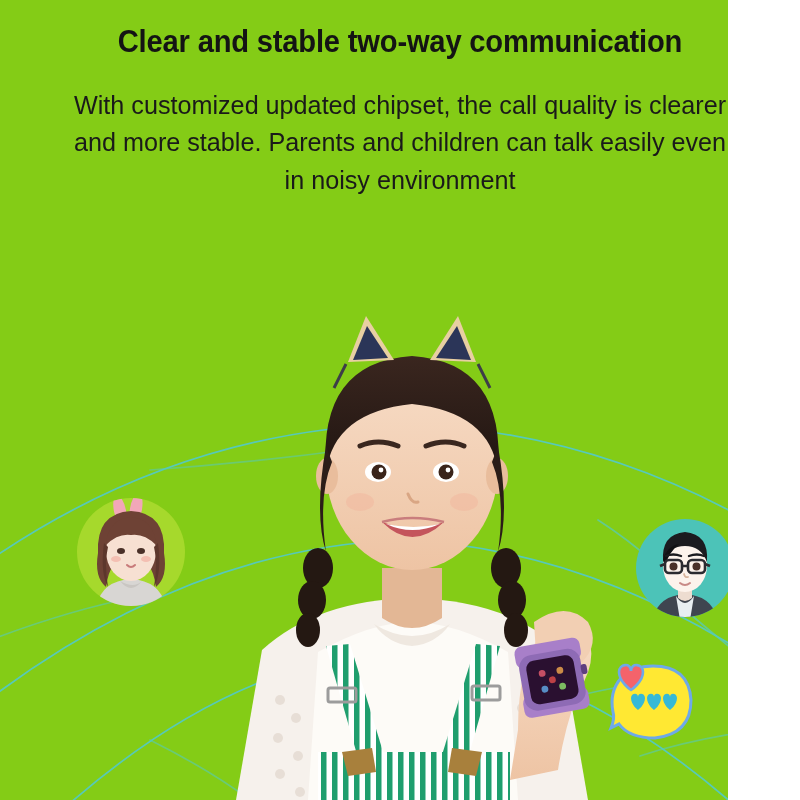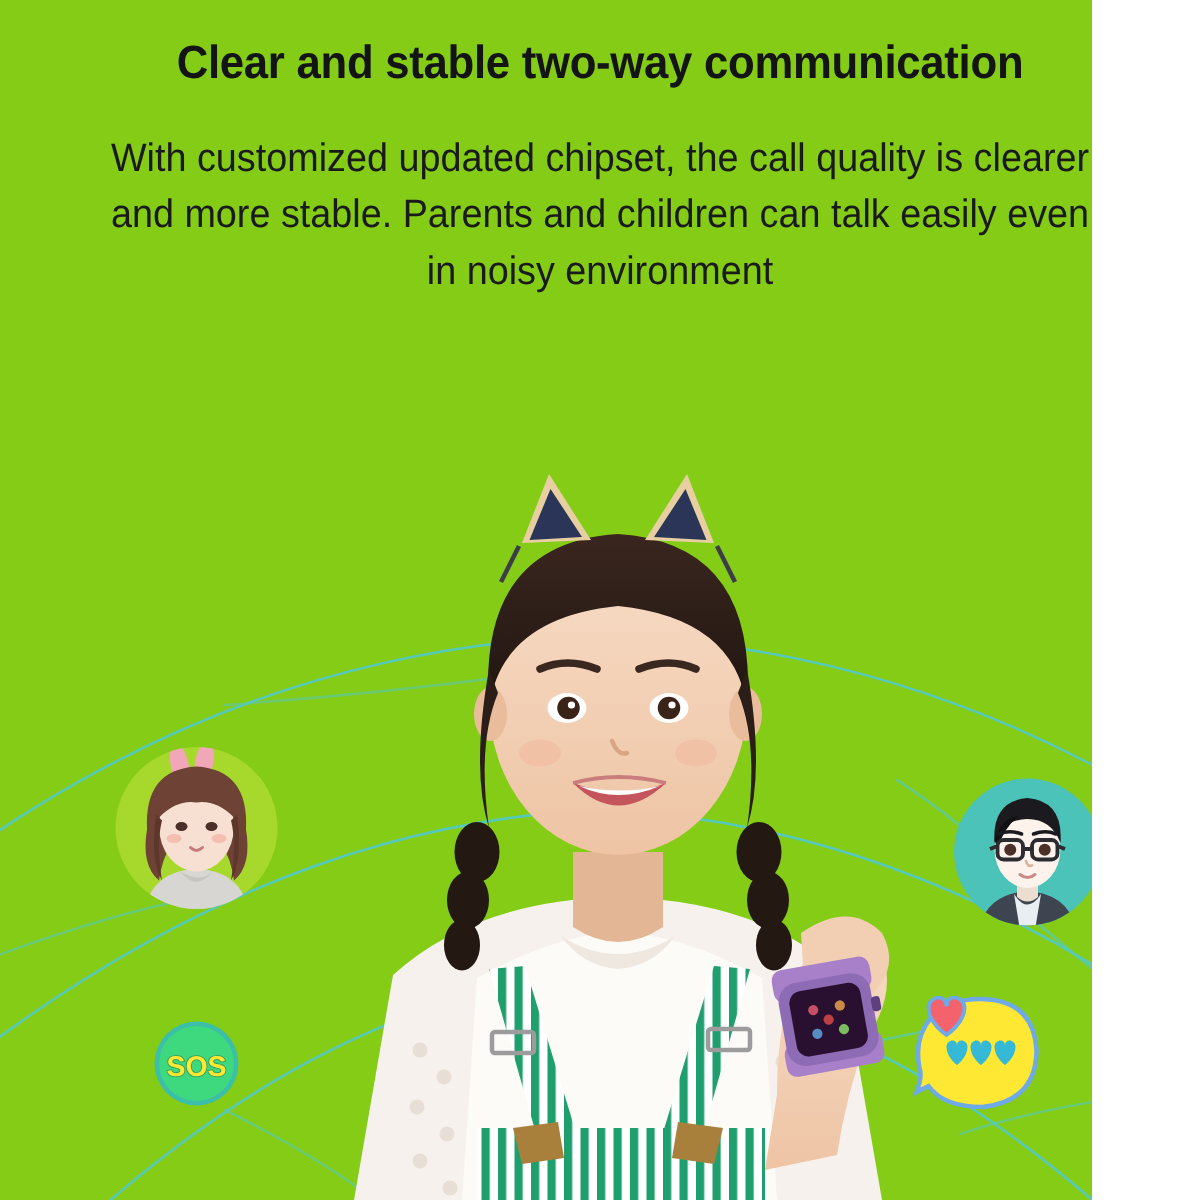--- a/index.html
+++ b/index.html
@@ -310,27 +310,20 @@
 
         <path d="M 33 40 Q 40 37 48 40" stroke="#1b1b1f" stroke-width="2.4" fill="none" stroke-linecap="round"></path>
         <path d="M 56 40 Q 64 37 71 40" stroke="#1b1b1f" stroke-width="2.4" fill="none" stroke-linecap="round"></path>
 
         <path d="M 51 58 Q 52 62 55 61" stroke="#d8b49c" stroke-width="1.8" fill="none" stroke-linecap="round"></path>
         <path d="M 47 67 Q 52 71 57 67" stroke="#c98a86" stroke-width="2" fill="none" stroke-linecap="round"></path>
       </g>
     </svg>
   </div>
 
-  <div class="badge badge-sos">
-    <svg viewBox="0 0 60 60" xmlns="http://www.w3.org/2000/svg">
-      <circle cx="30" cy="30" r="28" fill="#3bbfa8"></circle>
-      <circle cx="30" cy="30" r="25" fill="#3ed97e"></circle>
-      <text x="30" y="38" text-anchor="middle" font-family="Liberation Sans, sans-serif" font-size="19" font-weight="700" fill="#ffe833" stroke="#2f9e5c" stroke-width="1.2" paint-order="stroke">SOS</text>
-    </svg>
-  </div>
 
   <div class="badge badge-chat">
     <svg viewBox="0 0 96 92" xmlns="http://www.w3.org/2000/svg">
 
       <path d="M 52 8
                Q 88 8 90 42
                Q 90 76 54 80
                Q 28 80 18 66
                L 10 70 Q 14 60 12 54
                Q 8 34 20 20

